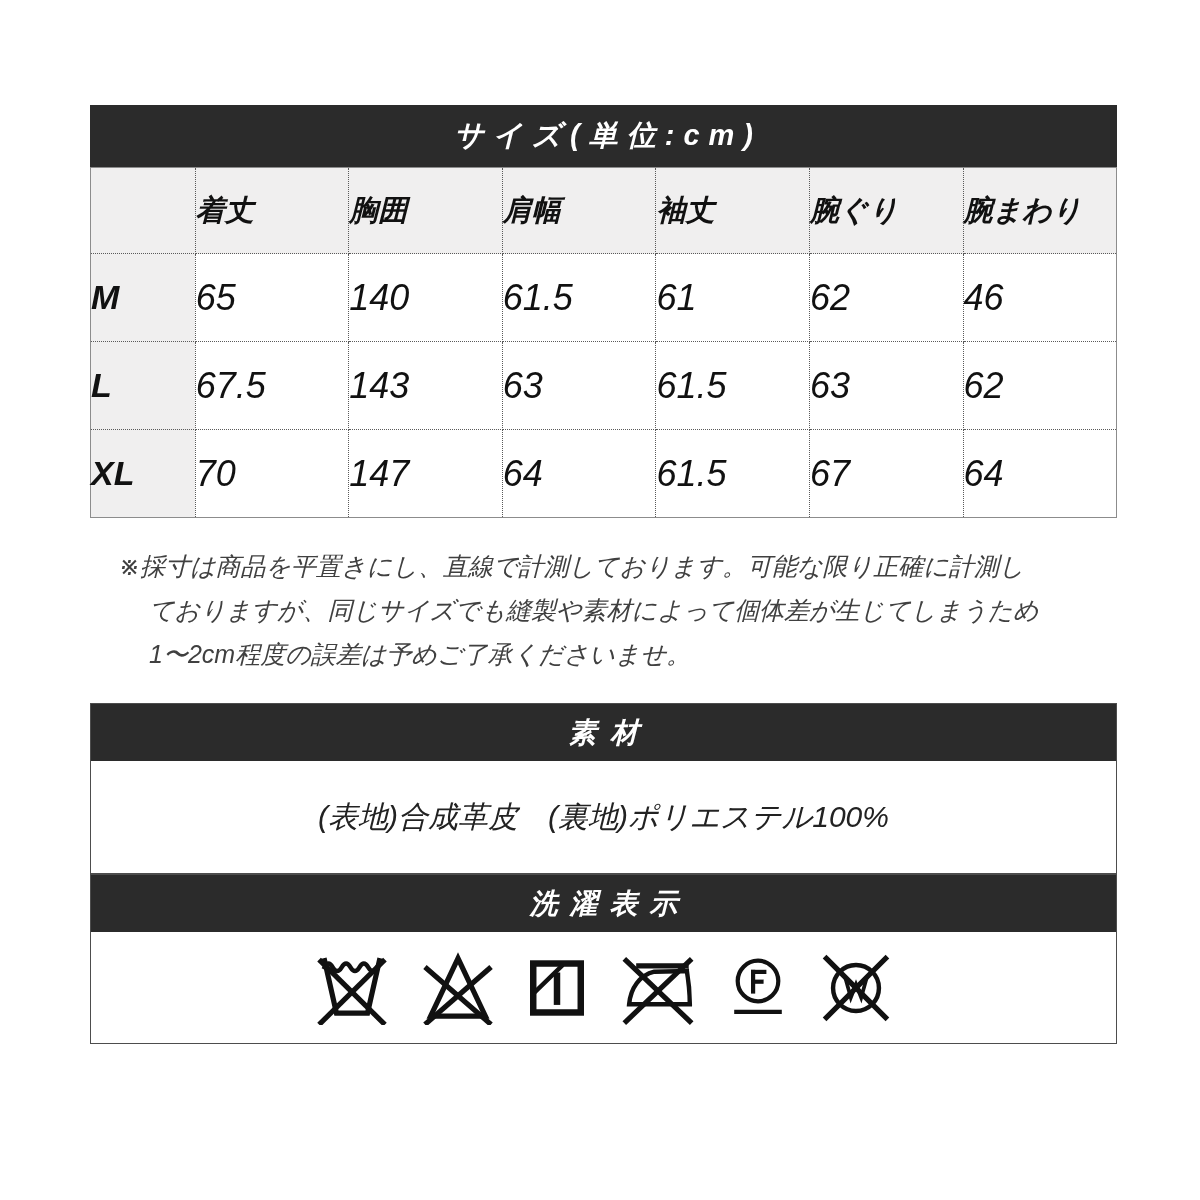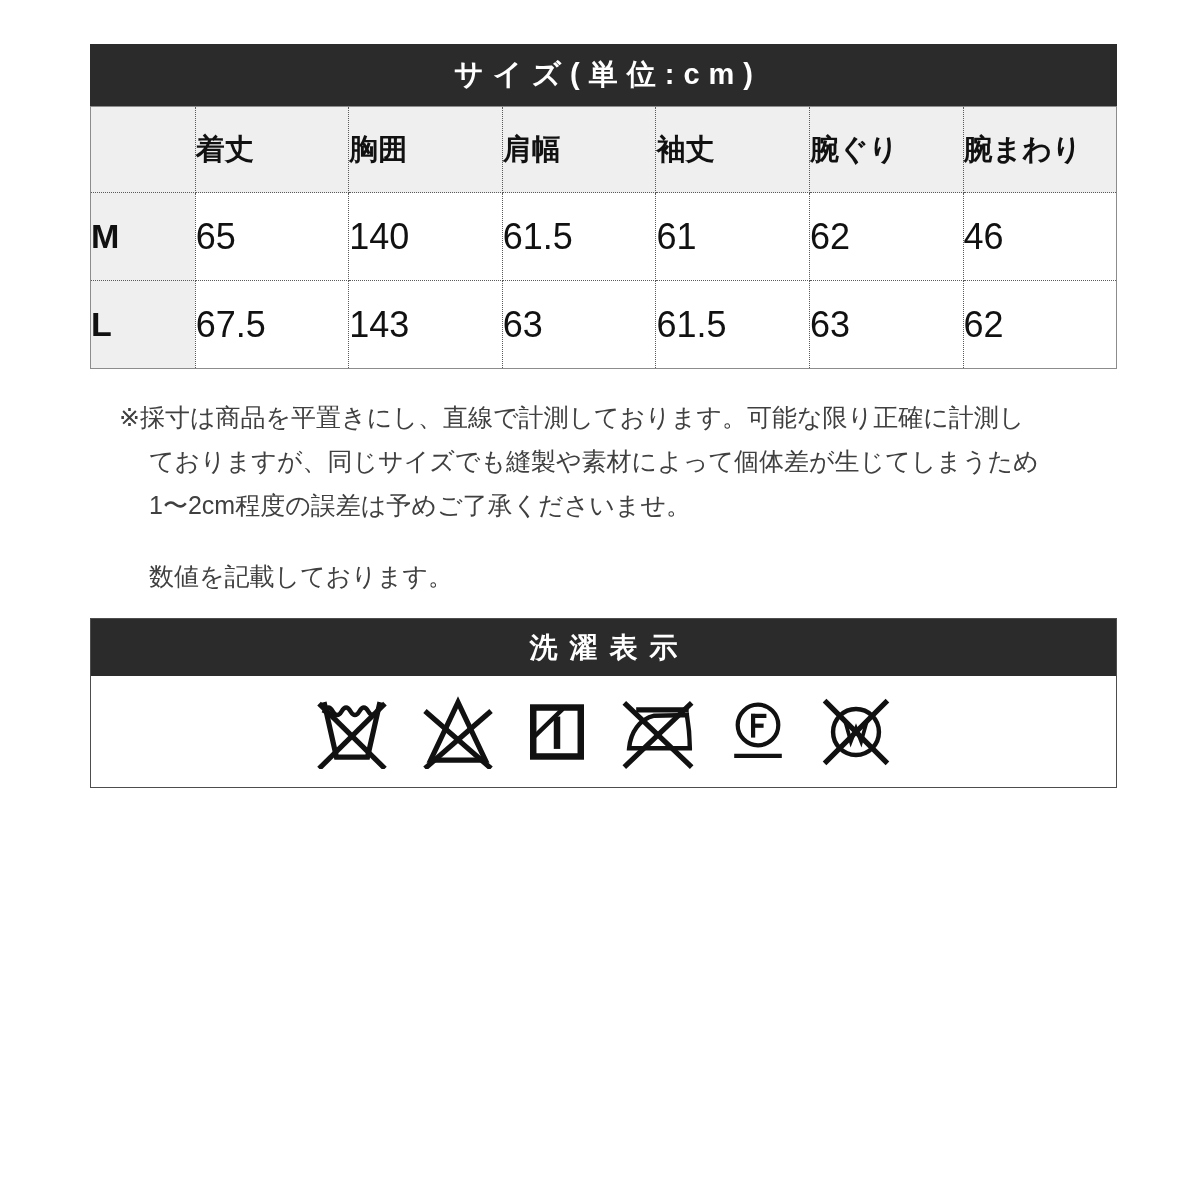--- a/index.html
+++ b/index.html
@@ -1,21 +1,21 @@
 <!DOCTYPE html>
 <html lang="ja"><head>
 <meta charset="utf-8">
 <style>
   html,body{margin:0;padding:0;background:#ffffff;}
   body{
     width:1200px;height:1200px;overflow:hidden;
     font-family:"Liberation Sans","DejaVu Sans",sans-serif;
     color:#1a1a1a;
   }
-  .container{width:1027px;margin-left:90px;padding-top:44px;}
+  .container{width:1027px;margin-left:90px;padding-top:105px;font-style:italic;}
 
   
   .bar{
     background:#2b2b2b;color:#ffffff;
     display:flex;align-items:center;justify-content:center;
     font-weight:bold;
   }
   .bar-title{height:62px;font-size:29px;letter-spacing:9px;padding-left:9px;}
   .bar-small{height:57px;font-size:28px;}
 
@@ -46,21 +46,21 @@
     margin-left:59px;
     font-size:25px;line-height:44px;color:#404040;
   }
   .note-1{margin-top:26px;}
   .note-2{margin-top:27px;}
   .note .first{margin-left:-30px;}
 
   
   .box{border:1px solid #4d4d4d;}
   .box-material{margin-top:21px;}
-  .box-laundry{margin-top:20px;text-align:right;}
+  .box-laundry{text-align:right;}
   .ls-wide{letter-spacing:14px;padding-left:14px;}
   .ls-mid{letter-spacing:12px;padding-left:12px;}
   .box-body{
     background:#ffffff;
     display:flex;align-items:center;justify-content:center;
   }
   .material-body{height:112px;font-size:30px;color:#222;}
   .laundry-body{height:111px;gap:20px;}
   .laundry-body svg{display:block;}
 </style>
@@ -106,33 +106,47 @@
         </tr>
         <tr>
           <th>L</th>
           <td>67.5</td>
           <td>143</td>
           <td>63</td>
           <td>61.5</td>
           <td>63</td>
           <td>62</td>
         </tr>
+        <tr>
+          <th>XL</th>
+          <td>70</td>
+          <td>147</td>
+          <td>64</td>
+          <td>61.5</td>
+          <td>67</td>
+          <td>64</td>
+        </tr>
       </tbody>
     </table>
   </section>
 
   <div class="note note-1">
     <div class="first">※採寸は商品を平置きにし、直線で計測しております。可能な限り正確に計測し</div>
     <div>ておりますが、同じサイズでも縫製や素材によって個体差が生じてしまうため</div>
     <div>1〜2cm程度の誤差は予めご了承くださいませ。</div>
   </div>
   <div class="note note-2">
-    <div>数値を記載しております。</div>
   </div>
 
+  <section class="box box-material">
+    <div class="bar bar-small">
+      <span class="ls-wide">素材</span>
+    </div>
+    <div class="box-body material-body">(表地)合成革皮　(裏地)ポリエステル100%</div>
+  </section>
 
   <section class="box box-laundry">
     <div class="bar bar-small">
       <span class="ls-mid">洗濯表示</span>
     </div>
     <div class="box-body laundry-body">
 
       <svg role="img" width="86" height="74" viewBox="0 0 100 100" fill="none" stroke="#111" stroke-width="7" stroke-linecap="square" aria-label="do-not-wash">
         <path d="M13,13 L29,84 L71,84 L87,13"></path>
         <path d="M13,22 Q18,12 24,22 Q30,32 36,22 Q42,12 48,22 Q54,32 60,22 Q66,12 72,22 Q78,32 84,22" stroke-width="6"></path>

